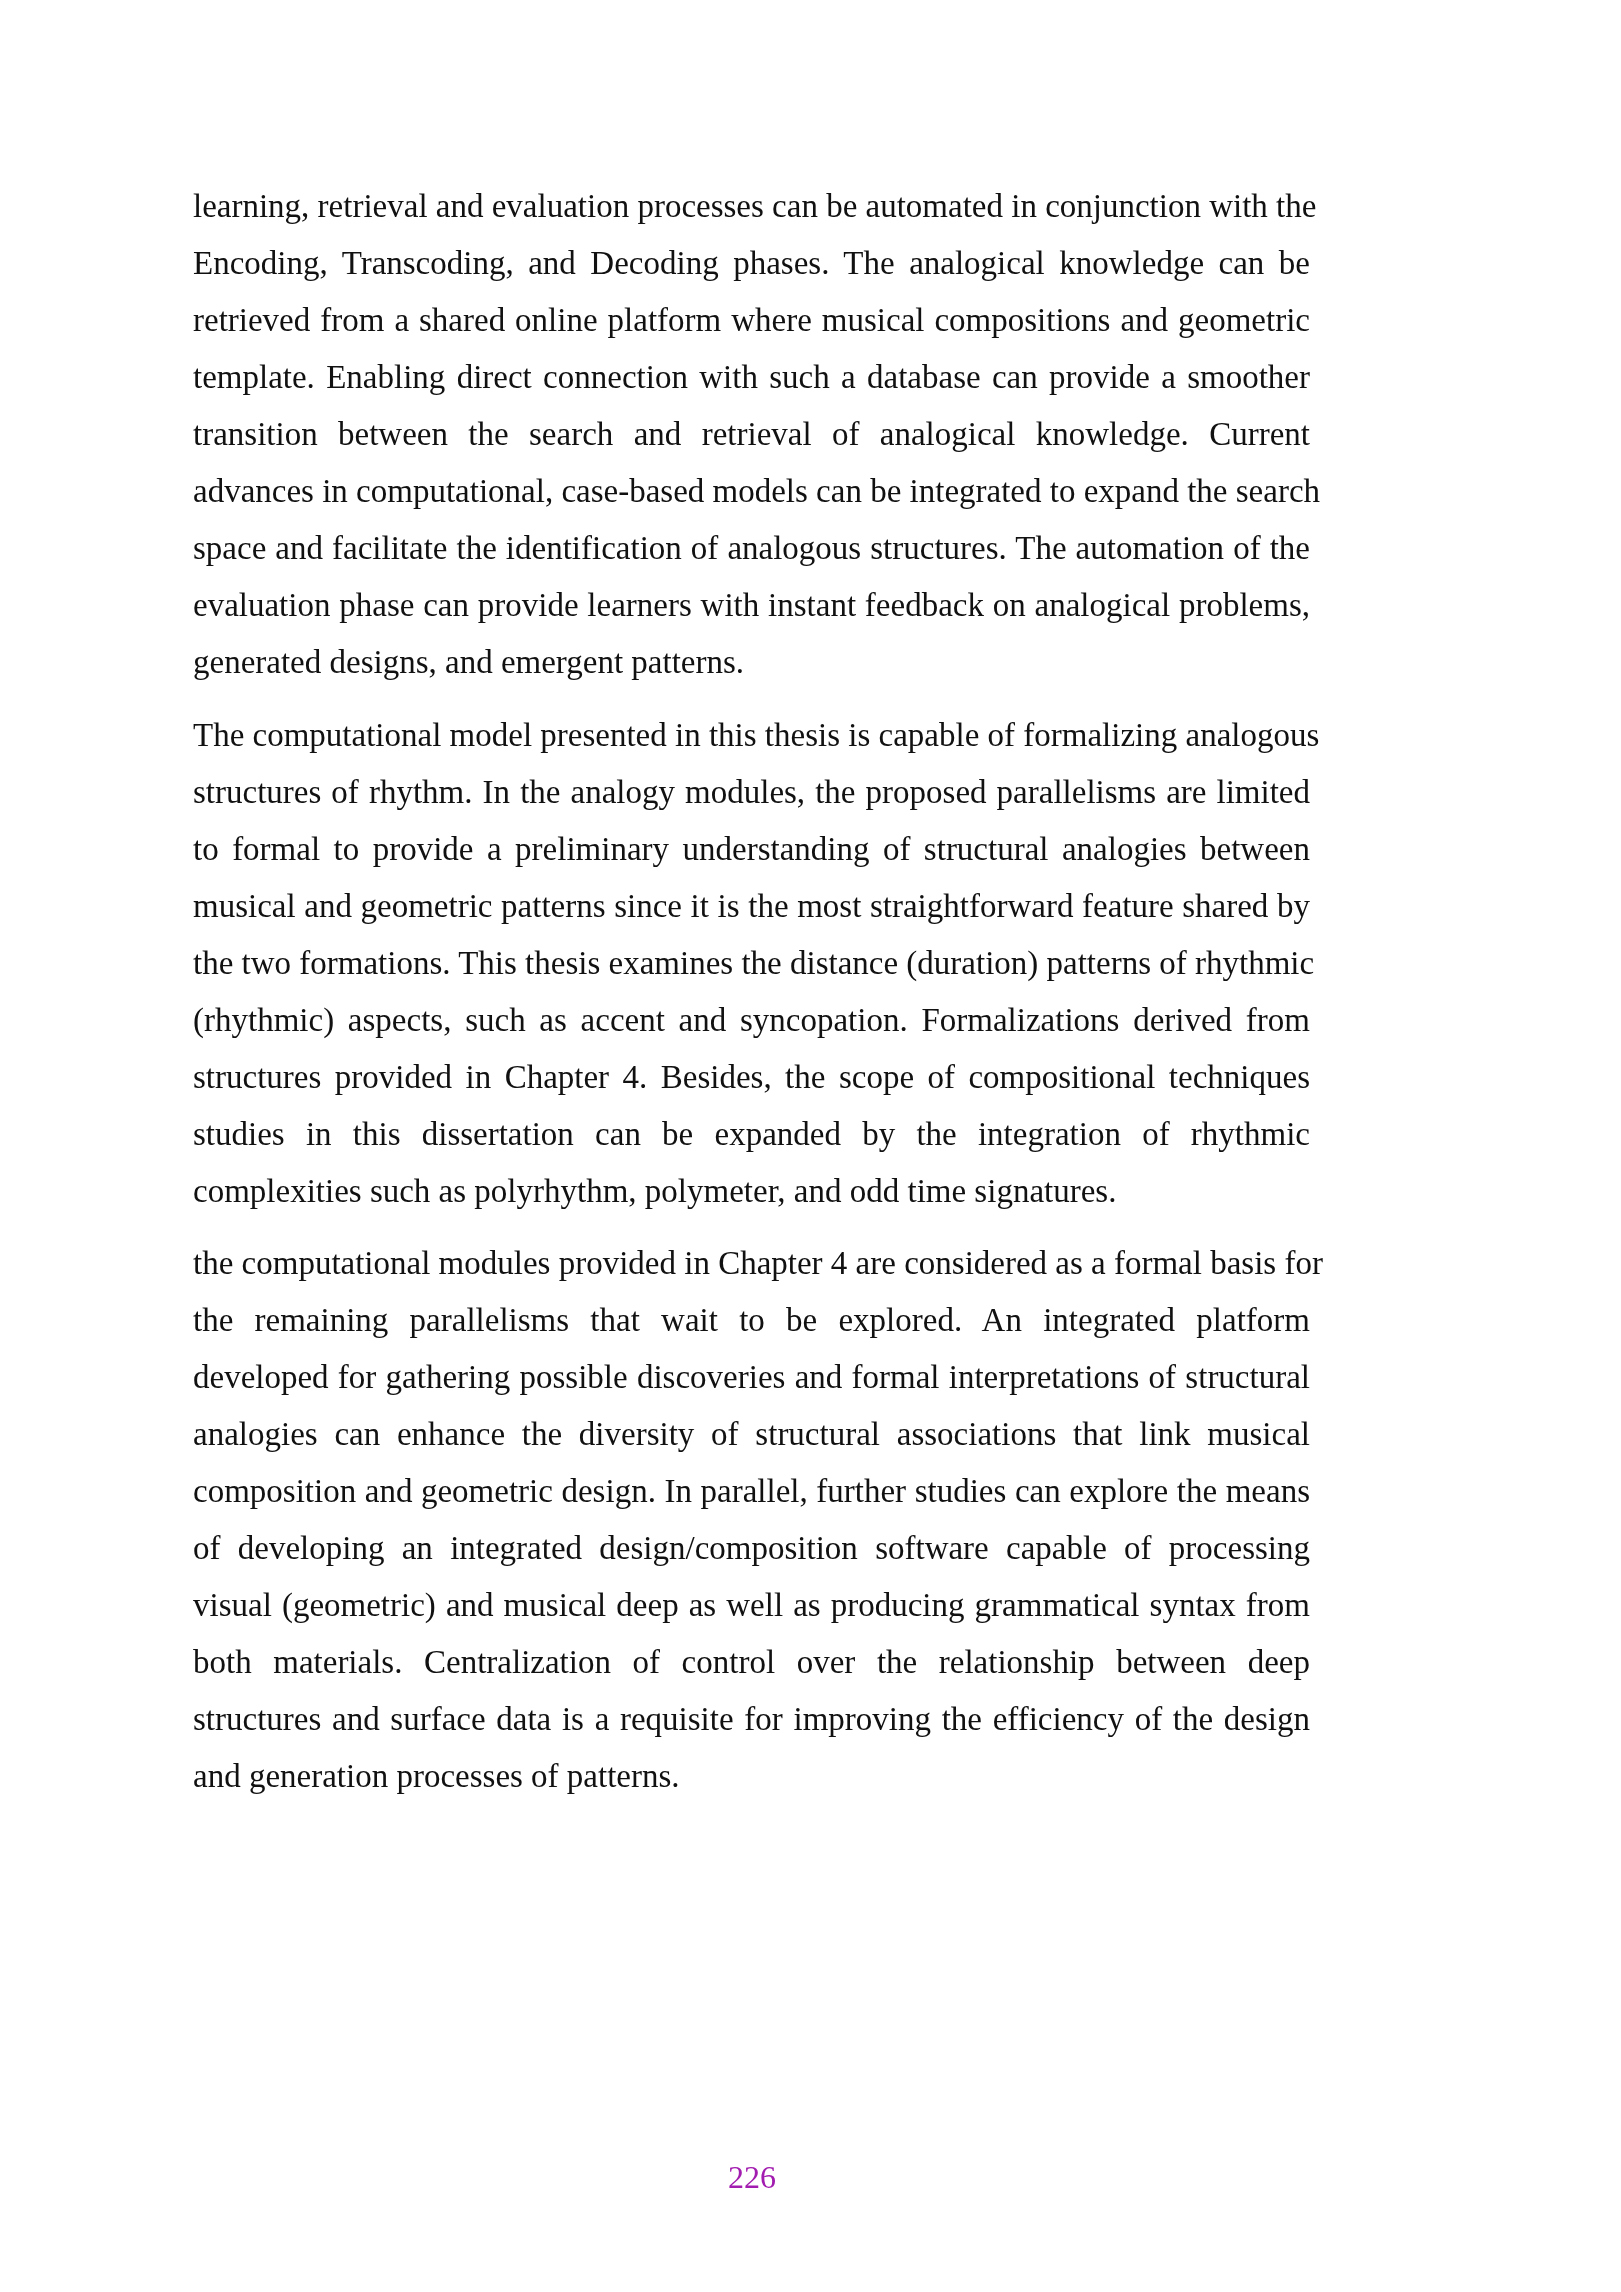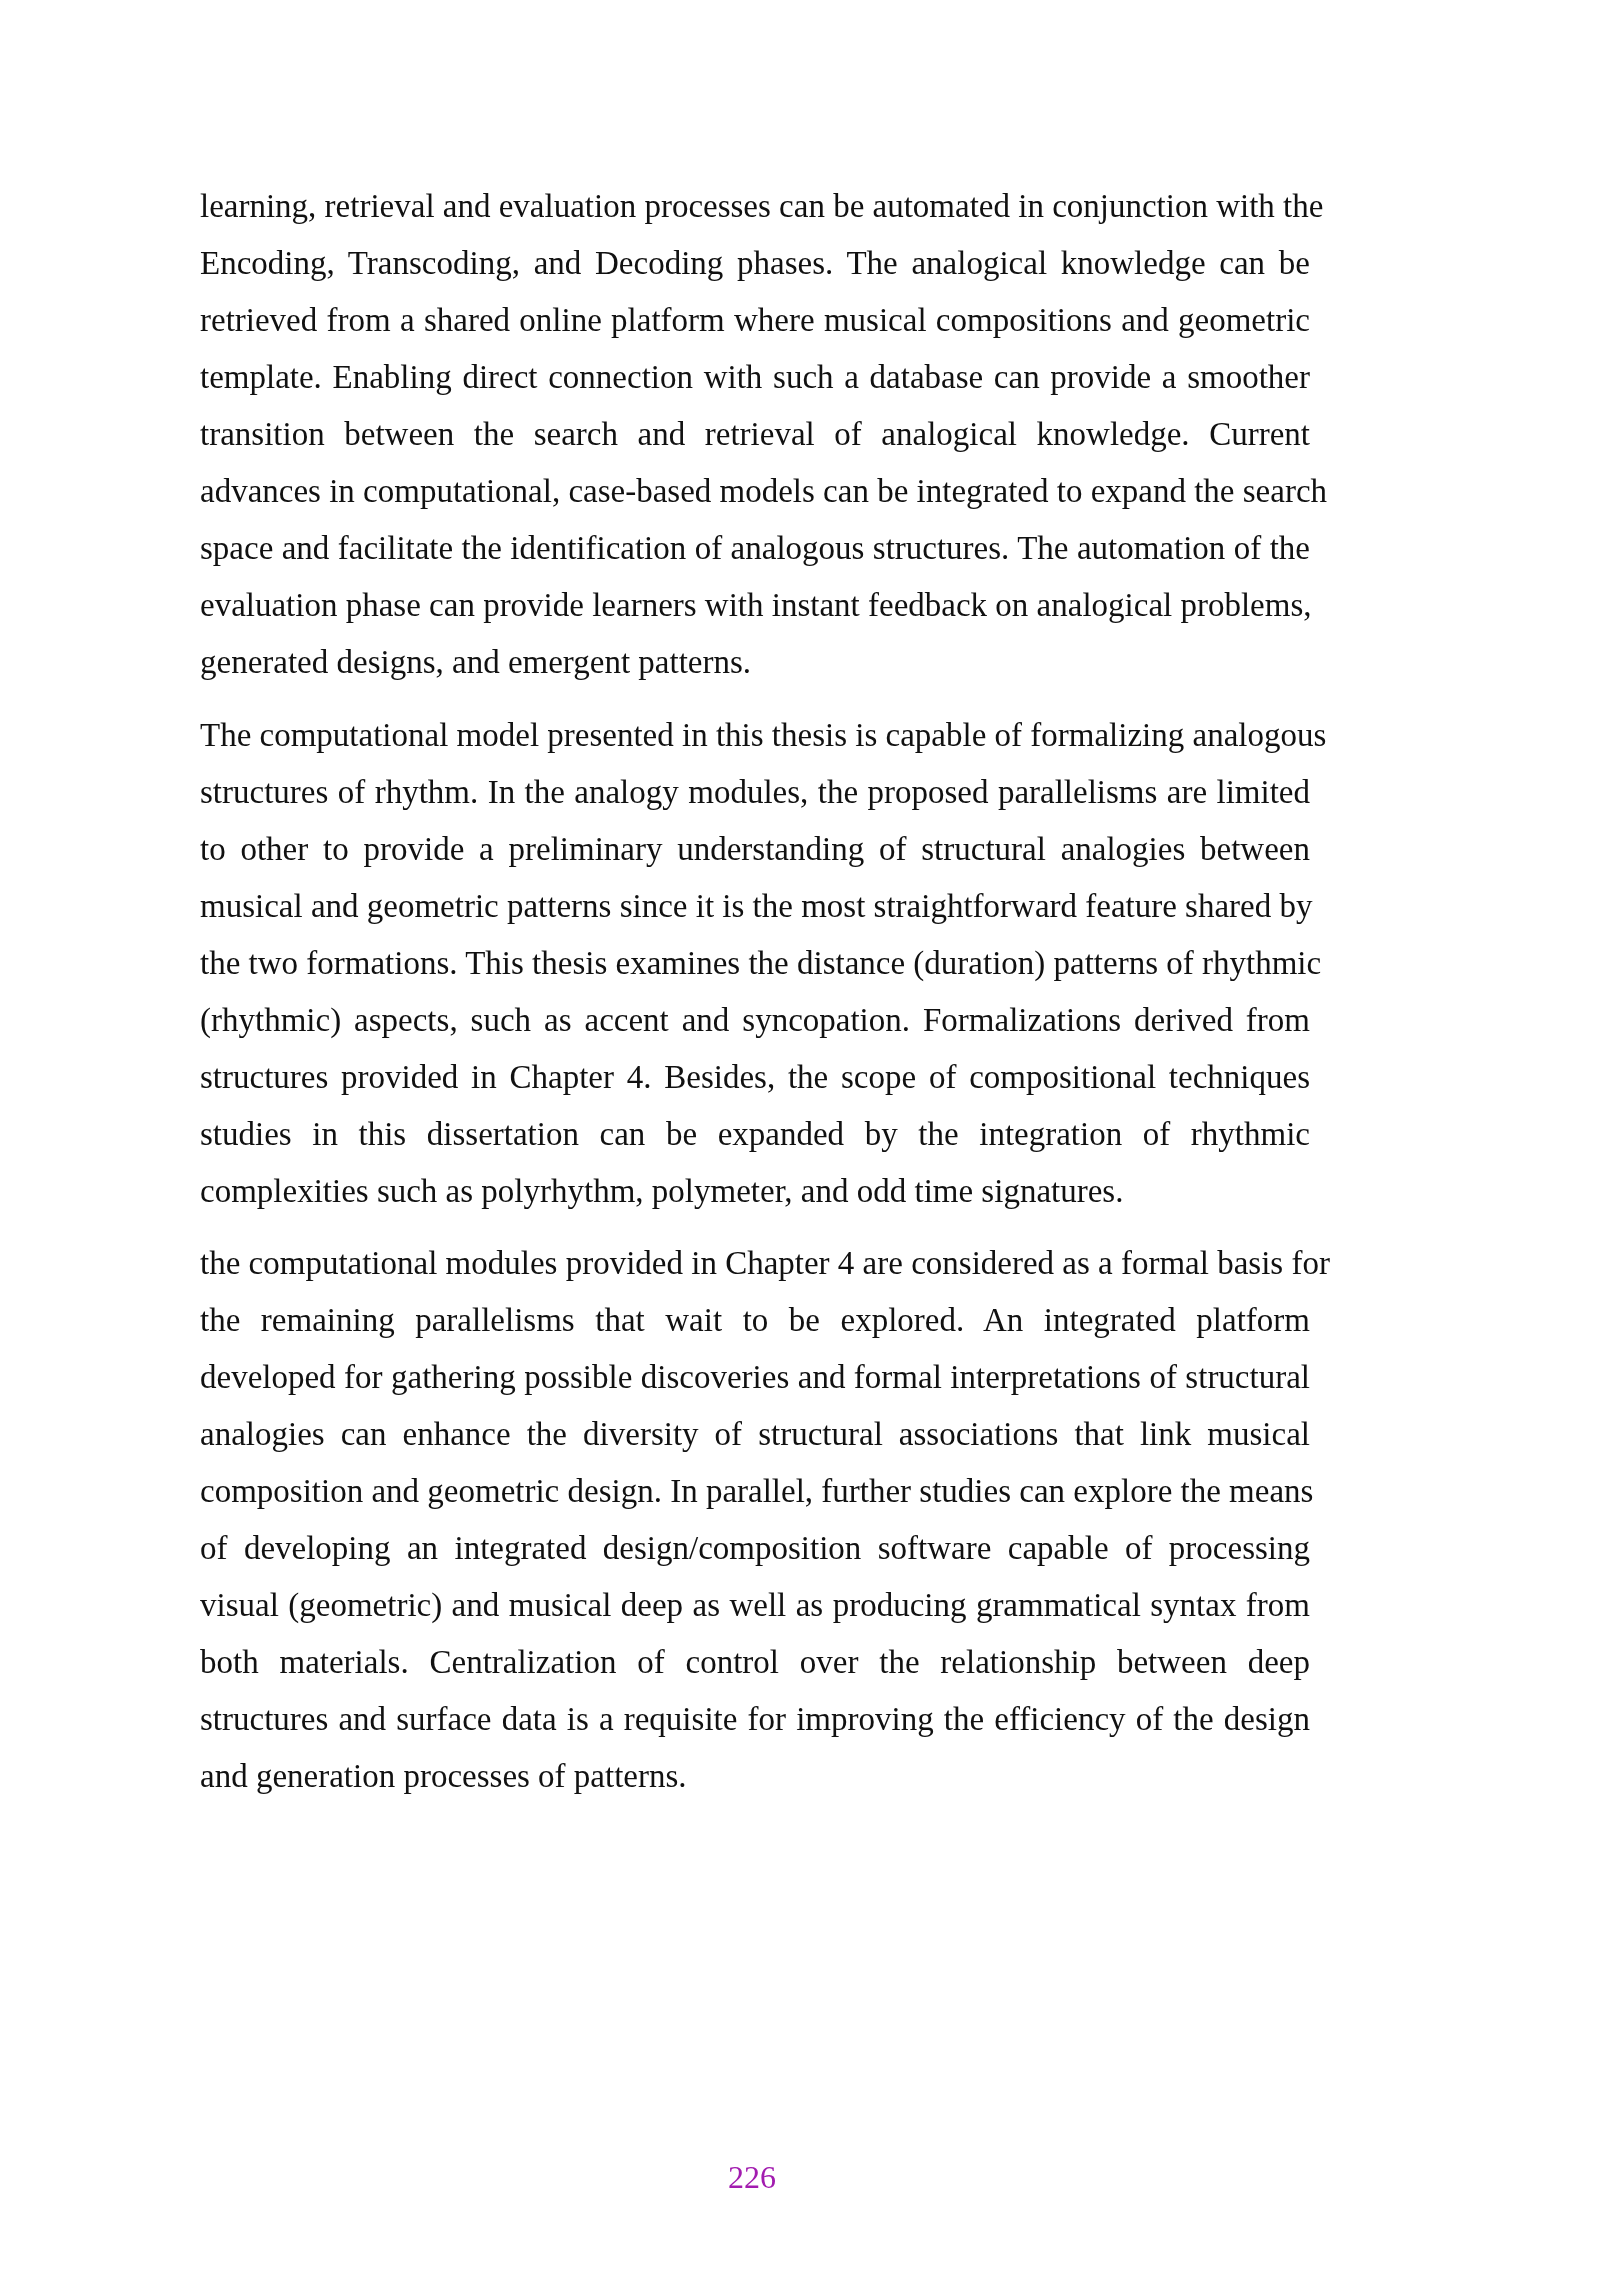--- a/index.html
+++ b/index.html
@@ -6,21 +6,21 @@
   body { width: 1621px; height: 2293px; position: relative; overflow: hidden; }
   .page { position: absolute; left: 0; top: 0; width: 1621px; height: 2293px; background: #fff; }
   .body-text {
     position: absolute; left: 193px; top: 178px; width: 1117px;
     font-family: "Liberation Serif", "DejaVu Serif", serif;
     font-size: 33px; color: #111; 
   }
   .para { margin: 0 0 15.7px 0; }
   .line {
     display: block; height: 57px; line-height: 57px;
-    white-space: nowrap; text-align: justify; text-align-last: justify; margin-left: 7px;
+    white-space: nowrap; text-align: justify; text-align-last: justify;
   }
   .line.last { text-align: right; text-align-last: left; }
   .page-number {
     position: absolute; left: 0; width: 1504px; top: 2159px;
     text-align: center; padding-left: 0;
     font-family: "Liberation Serif", "DejaVu Serif", serif;
     font-size: 32px; color: #a21caf;
   }
   .page-number span { display: inline-block; position: relative; left: 0; }
 </style>
@@ -38,21 +38,21 @@
       <span class="line">transition between the search and retrieval of analogical knowledge. Current</span>
       <span class="line">advances in computational, case-based models can be integrated to expand the search</span>
       <span class="line">space and facilitate the identification of analogous structures. The automation of the</span>
       <span class="line">evaluation phase can provide learners with instant feedback on analogical problems,</span>
       <span class="line last">generated designs, and emergent patterns.</span>
     </p>
 
     <p class="para">
       <span class="line">The computational model presented in this thesis is capable of formalizing analogous</span>
       <span class="line">structures of rhythm. In the analogy modules, the proposed parallelisms are limited</span>
-      <span class="line">to other to provide a preliminary understanding of structural analogies between</span>
+      <span class="line">to formal to provide a preliminary understanding of structural analogies between</span>
       <span class="line">musical and geometric patterns since it is the most straightforward feature shared by</span>
       <span class="line">the two formations. This thesis examines the distance (duration) patterns of rhythmic</span>
       <span class="line">(rhythmic) aspects, such as accent and syncopation. Formalizations derived from</span>
       <span class="line">structures provided in Chapter 4. Besides, the scope of compositional techniques</span>
       <span class="line">studies in this dissertation can be expanded by the integration of rhythmic</span>
       <span class="line last">complexities such as polyrhythm, polymeter, and odd time signatures.</span>
     </p>
 
     <p class="para">
       <span class="line">the computational modules provided in Chapter 4 are considered as a formal basis for</span>

